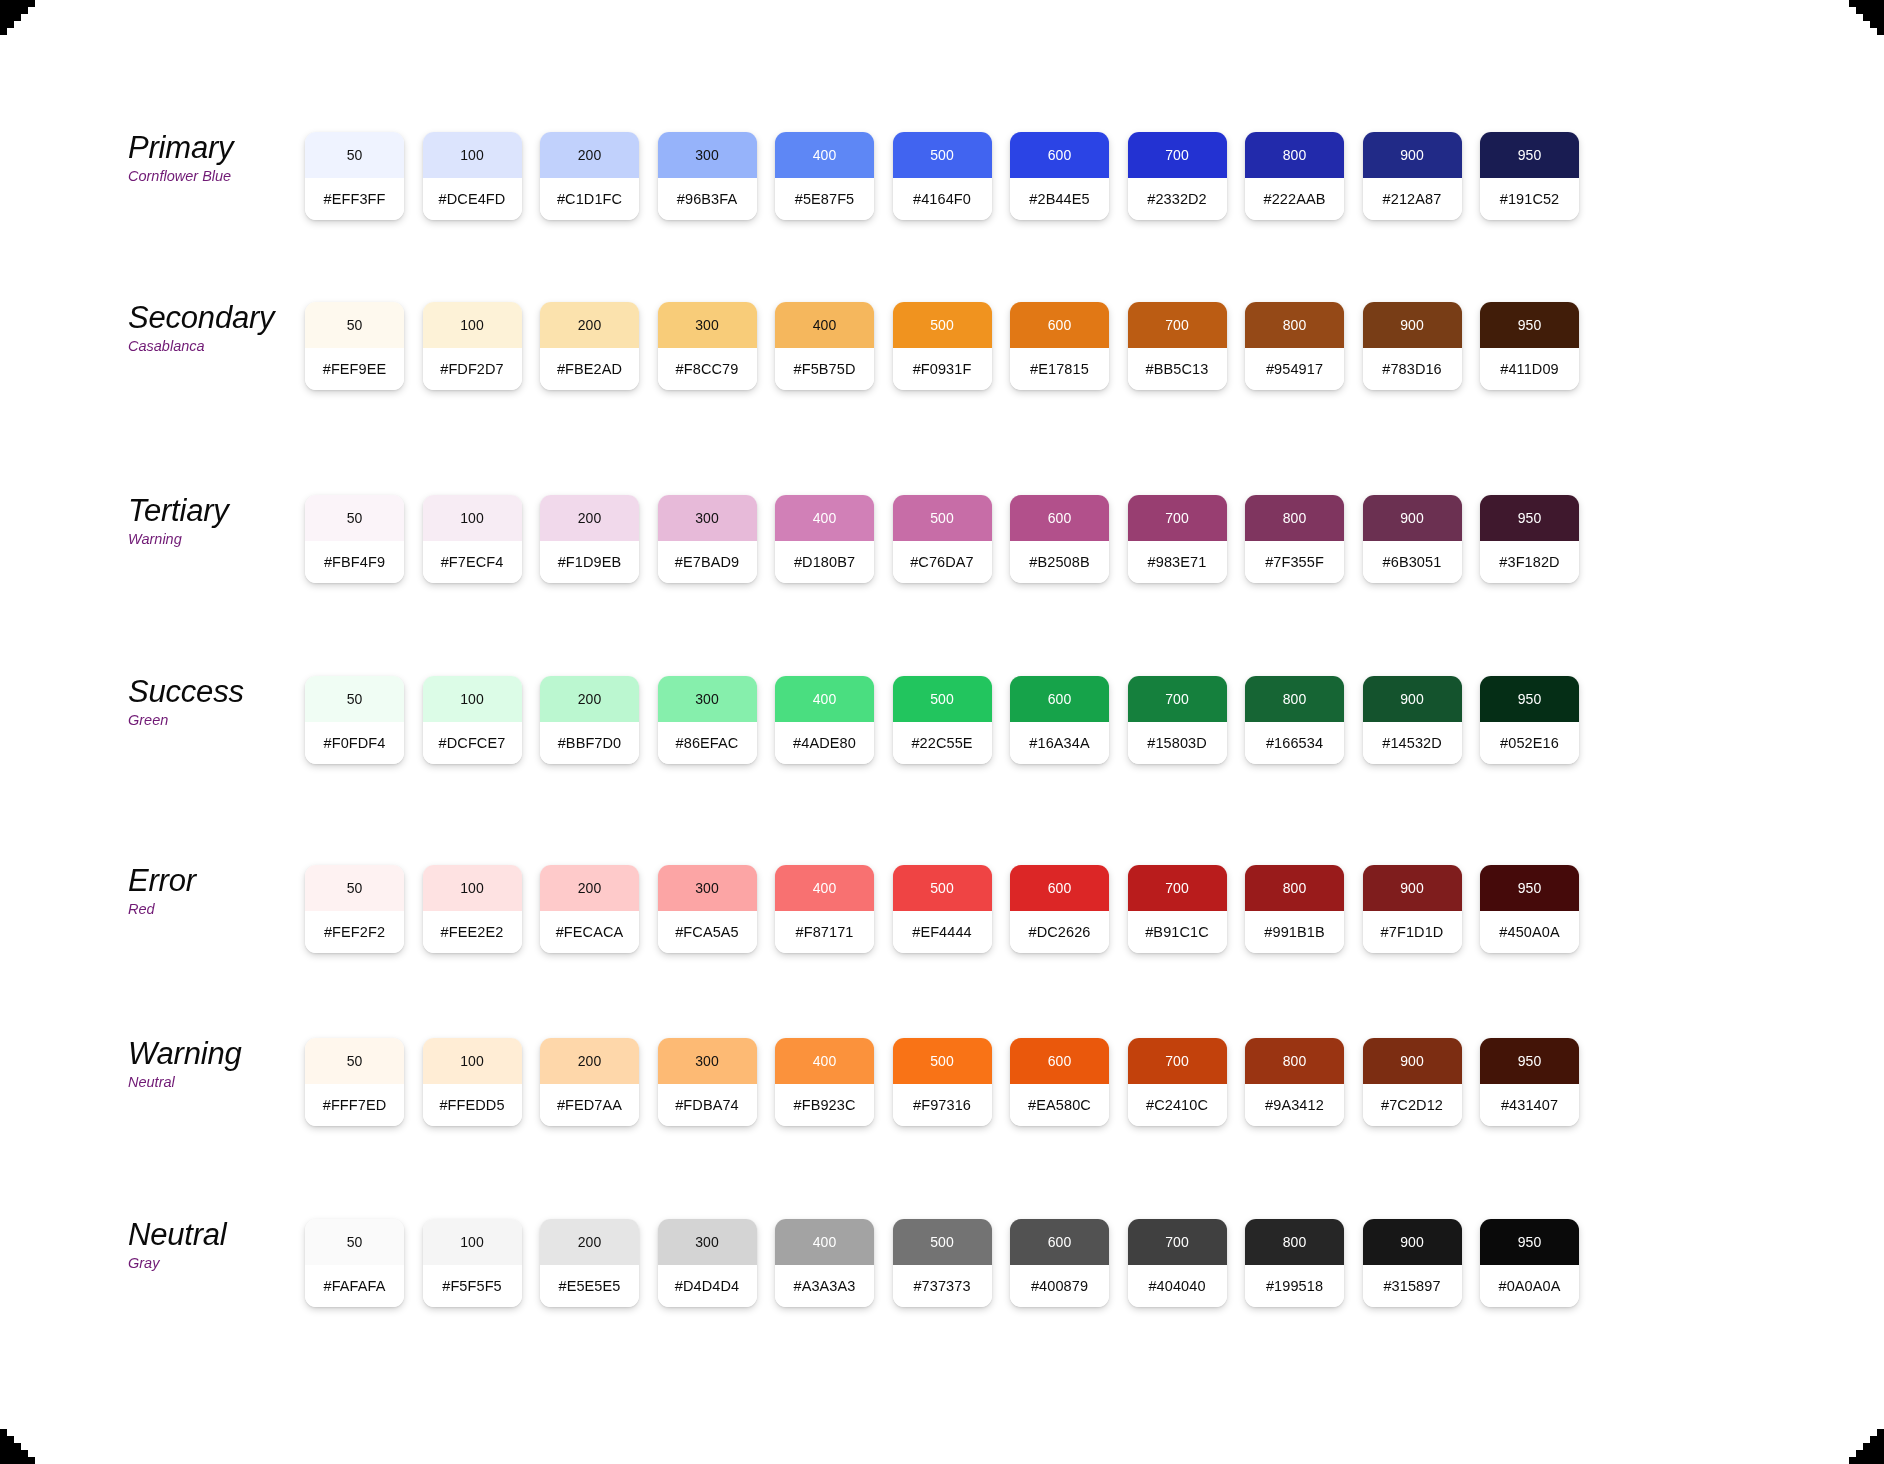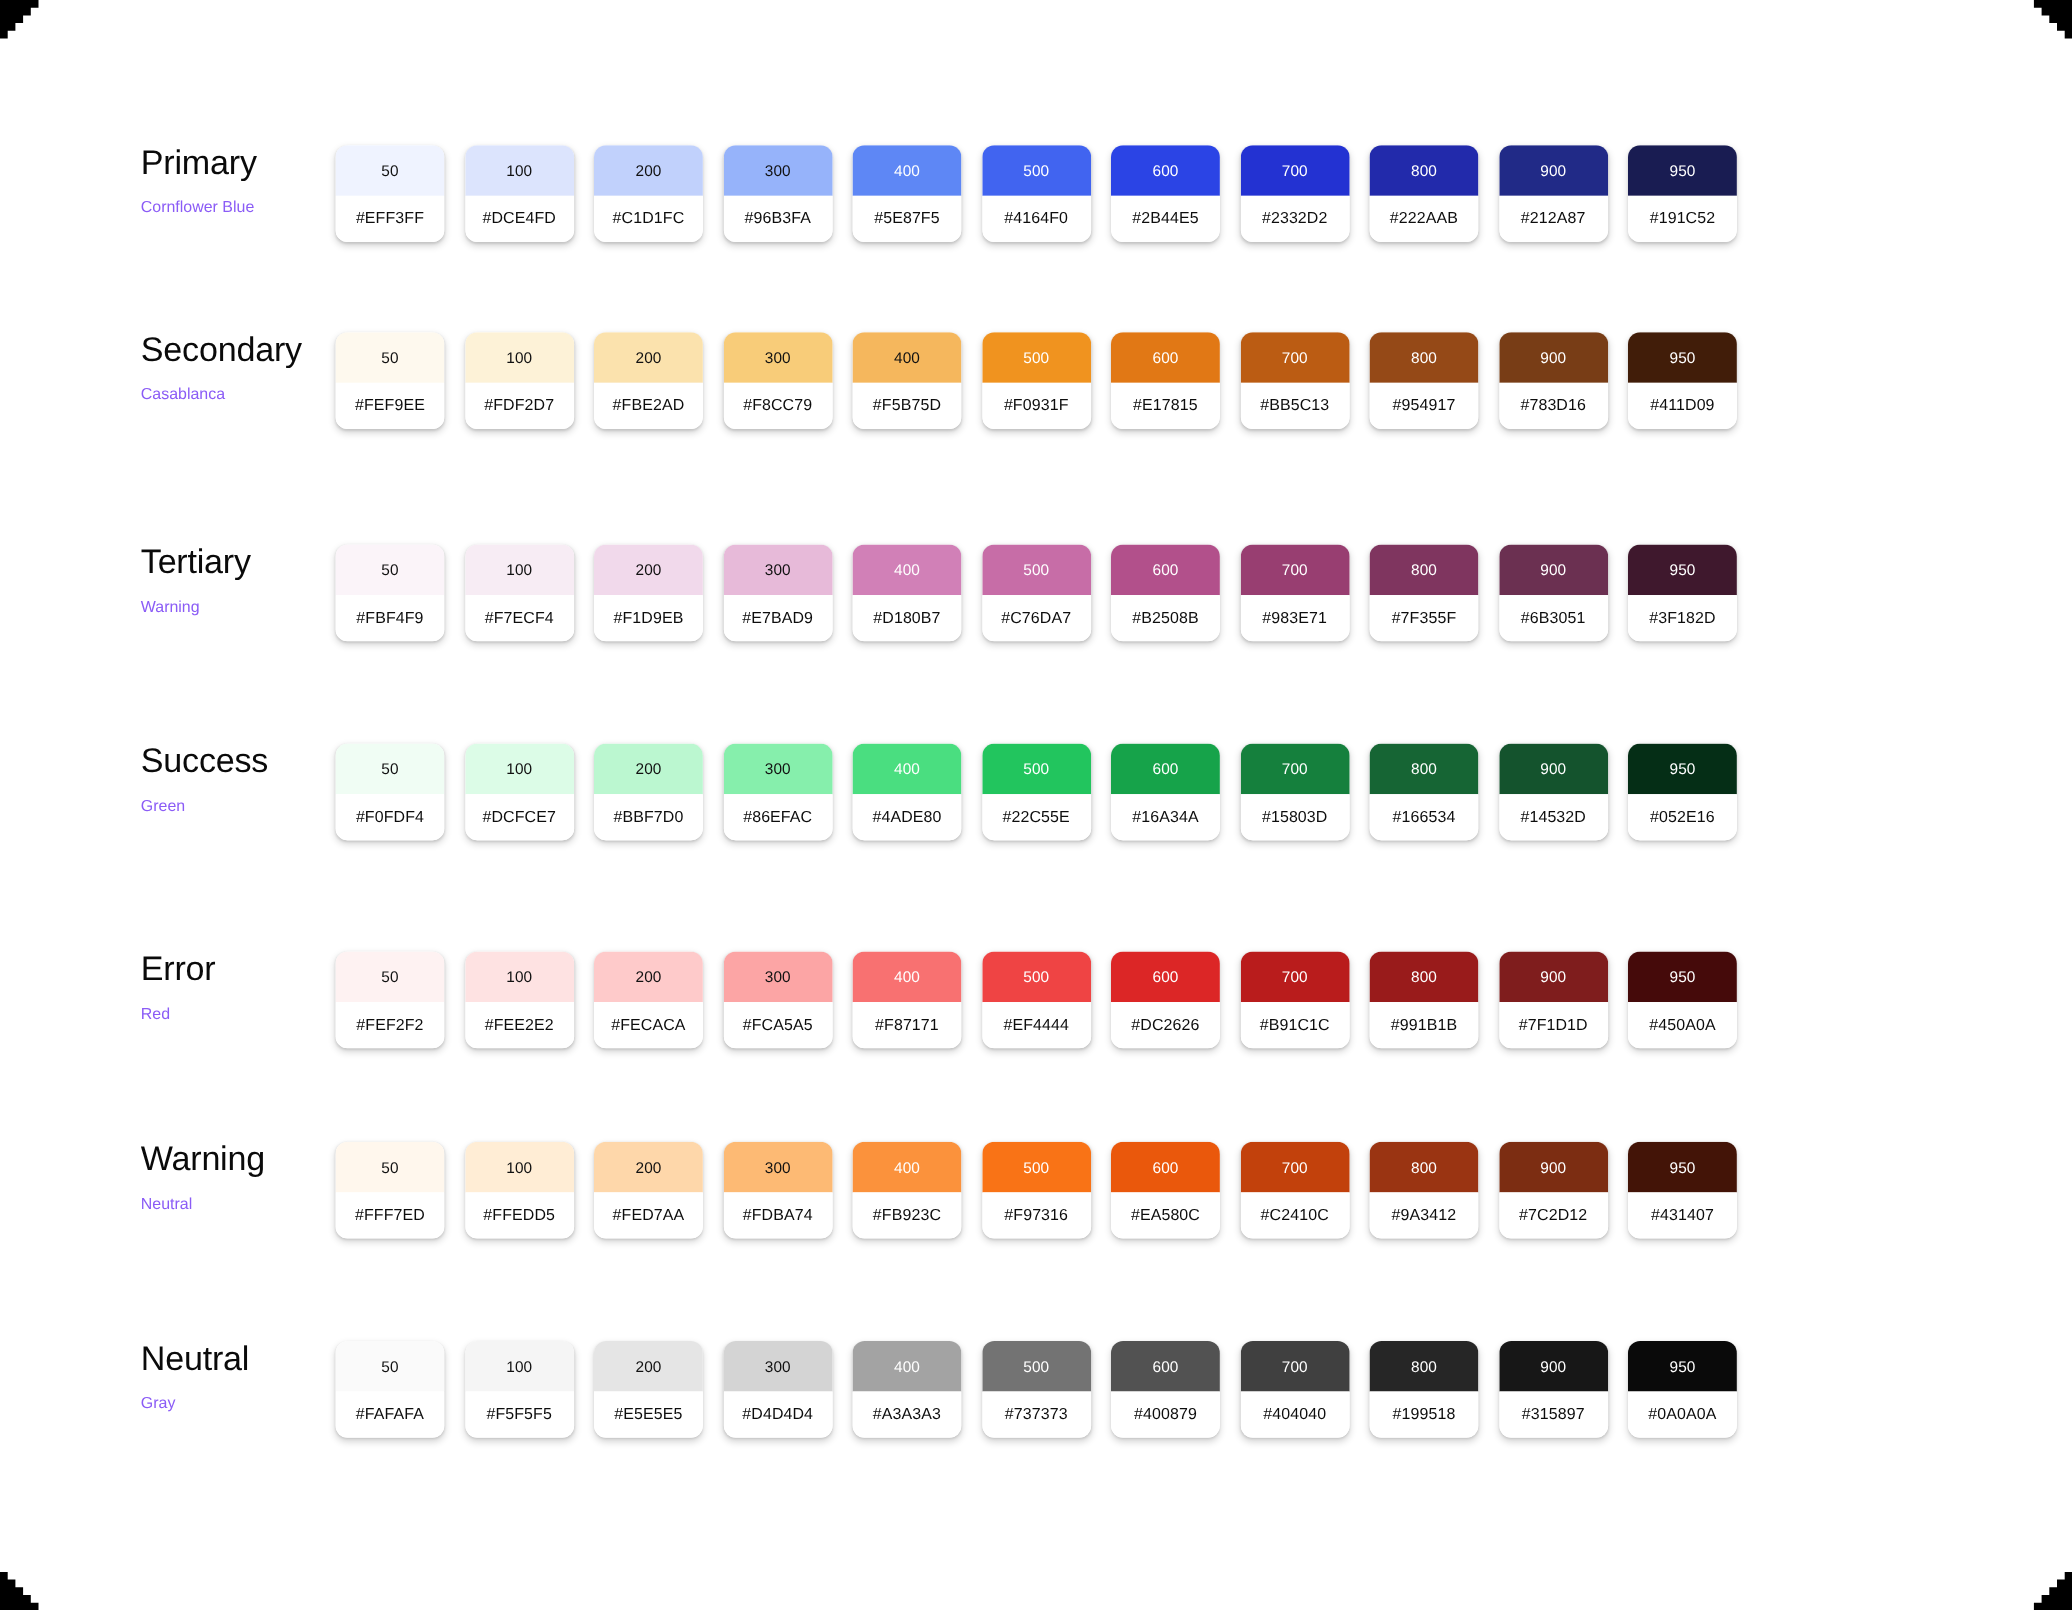--- a/index.html
+++ b/index.html
@@ -47,32 +47,33 @@
     display: flex;
     align-items: flex-start;
   }
 
   .row-label {
     position: absolute;
     left: 128px;
     top: 0;
     width: 180px;
     text-align: left;
+    font-style: italic;
   }
   .row-title {
     font-size: 31px;
     color: #0a0a0a;
     line-height: 1.05;
     letter-spacing: -0.2px;
     white-space: nowrap;
   }
   .row-sub {
     font-size: 14.5px;
-    color: #8b5cf6;
-    margin-top: 16px;
+    color: #701a75;
+    margin-top: 3px;
     white-space: nowrap;
   }
 
   .swatches {
     position: absolute;
     left: 305px;
     top: 0;
     display: flex;
     gap: 18.5px;
   }

